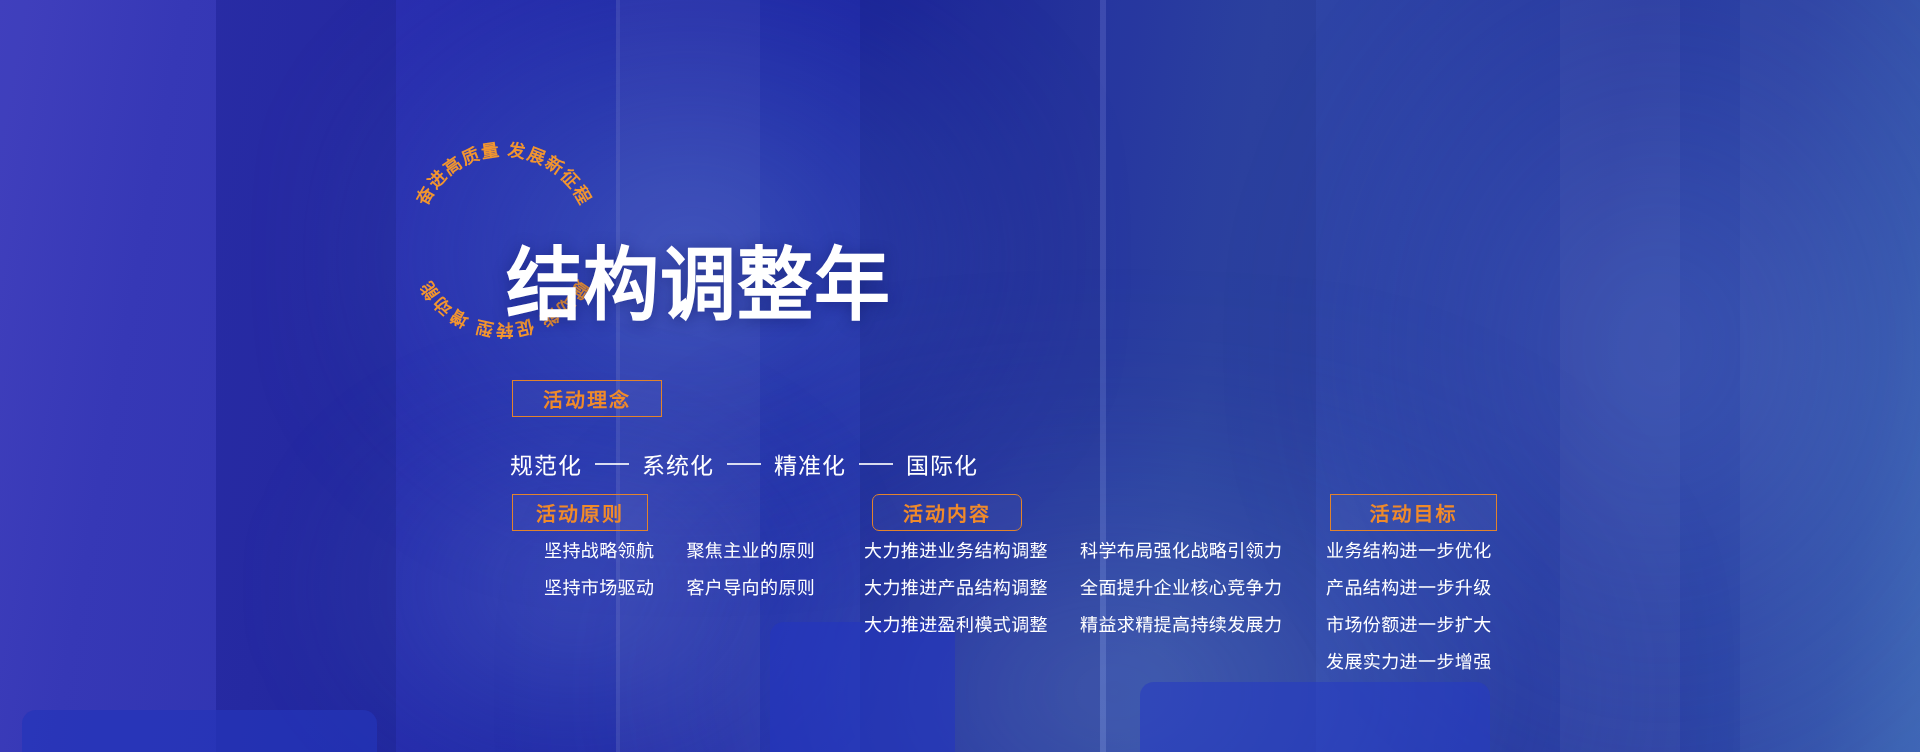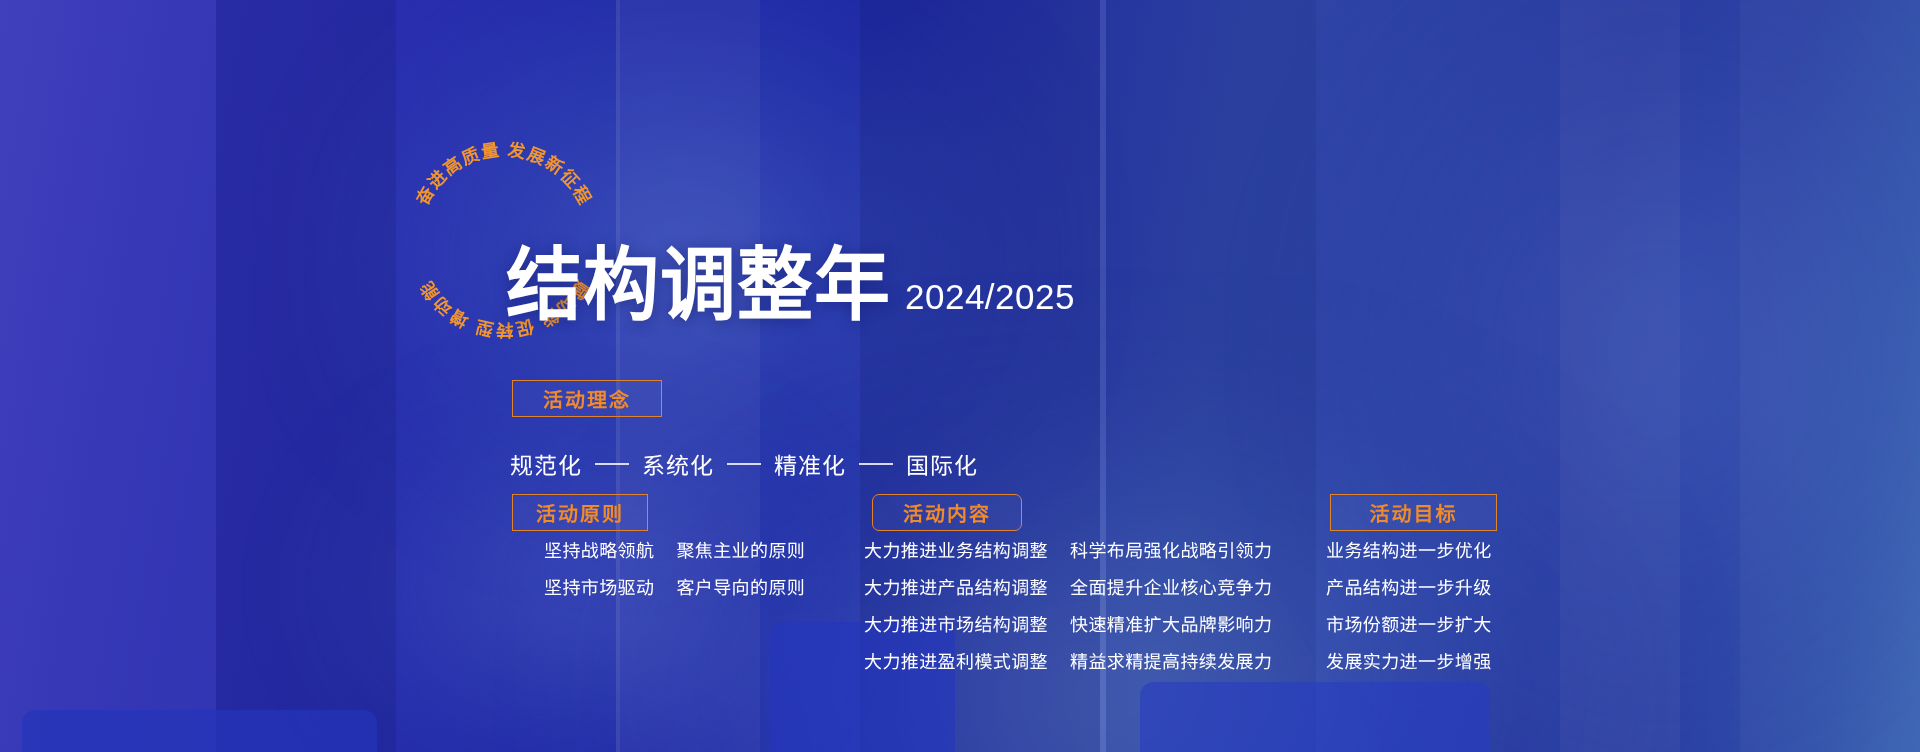--- a/index.html
+++ b/index.html
@@ -189,21 +189,21 @@
     position: absolute;
     color: #ffffff;
     font-family: "DejaVu Sans", "Liberation Sans", sans-serif;
     font-size: 18px;
     font-weight: 400;
     letter-spacing: 0.4px;
     white-space: nowrap;
   }
   .col .line {
     display: flex;
-    gap: 22px;
+    gap: 32px;
     margin-bottom: 10px;
     line-height: 1.5;
   }
   .col .line:last-child { margin-bottom: 0; }
 </style>
 </head>
 <body>
 
 <div id="stage">
 
@@ -237,21 +237,20 @@
         <textPath href="#arcTop" startOffset="50%" text-anchor="middle">奋进高质量 发展新征程</textPath>
       </text>
       <text>
         <textPath href="#arcBottom" startOffset="50%" text-anchor="middle">赋动能 促转型 增动能</textPath>
       </text>
     </svg>
   </div>
 
   <div id="headline">
     <span class="main">结构调整年</span>
-    <span class="year">2024/2025</span>
   </div>
 
   <div class="badge" style="left:512px;top:368px;width:150px;height:37px;">活动理念</div>
 
   <div id="concept-row">
     <span>规范化</span>
     <span class="dash"></span>
     <span>系统化</span>
     <span class="dash"></span>
     <span>精准化</span>
@@ -275,24 +274,20 @@
   <div class="col" style="left:864px;top:537px;">
     <div class="line">
       <span>大力推进业务结构调整</span>
       <span>科学布局强化战略引领力</span>
     </div>
     <div class="line">
       <span>大力推进产品结构调整</span>
       <span>全面提升企业核心竞争力</span>
     </div>
     <div class="line">
-      <span>大力推进市场结构调整</span>
-      <span>快速精准扩大品牌影响力</span>
-    </div>
-    <div class="line">
       <span>大力推进盈利模式调整</span>
       <span>精益求精提高持续发展力</span>
     </div>
   </div>
 
   <div class="badge" style="left:1330px;top:482px;width:167px;height:37px;">活动目标</div>
   <div class="col" style="left:1326px;top:537px;">
     <div class="line">
       <span>业务结构进一步优化</span>
     </div>

